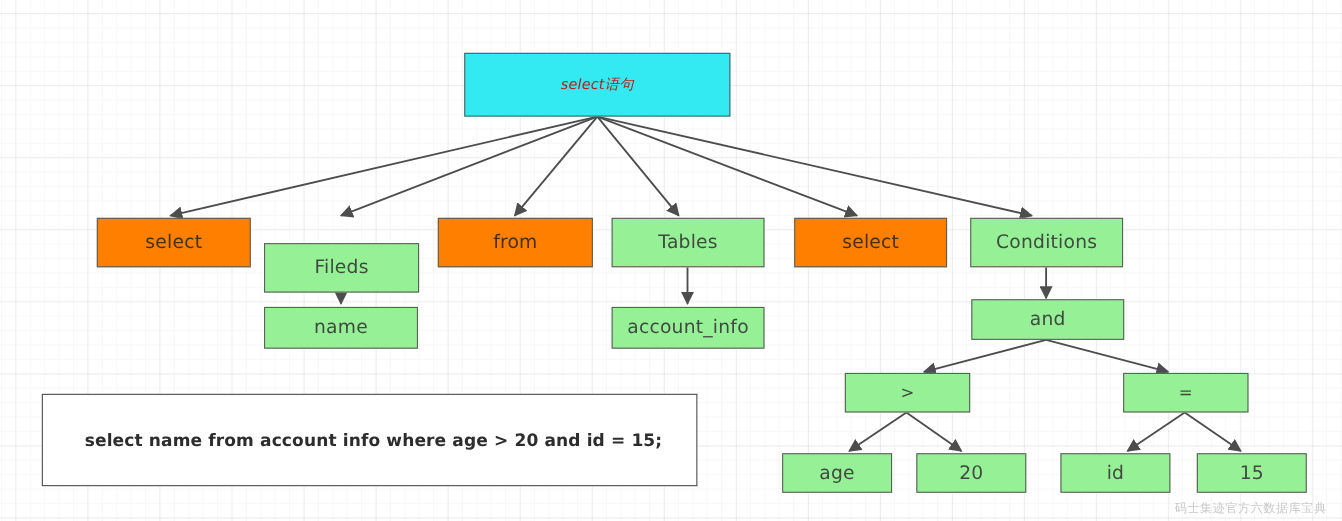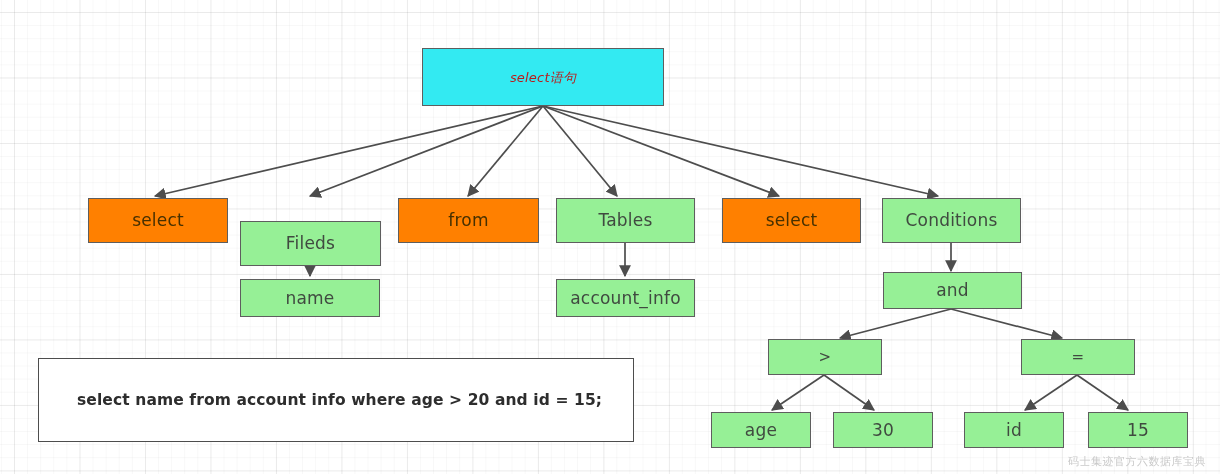--- a/index.html
+++ b/index.html
@@ -160,21 +160,21 @@
 
   <div class="node val" style="left:1021px; top:339px; width:114px; height:36px; font-size:15px;">
     <span>=</span>
   </div>
 
   <div class="node val" style="left:711px; top:412px; width:100px; height:36px;">
     <span>age</span>
   </div>
 
   <div class="node val" style="left:833px; top:412px; width:100px; height:36px;">
-    <span>30</span>
+    <span>20</span>
   </div>
 
   <div class="node val" style="left:964px; top:412px; width:100px; height:36px;">
     <span>id</span>
   </div>
 
   <div class="node val" style="left:1088px; top:412px; width:100px; height:36px;">
     <span>15</span>
   </div>
 

